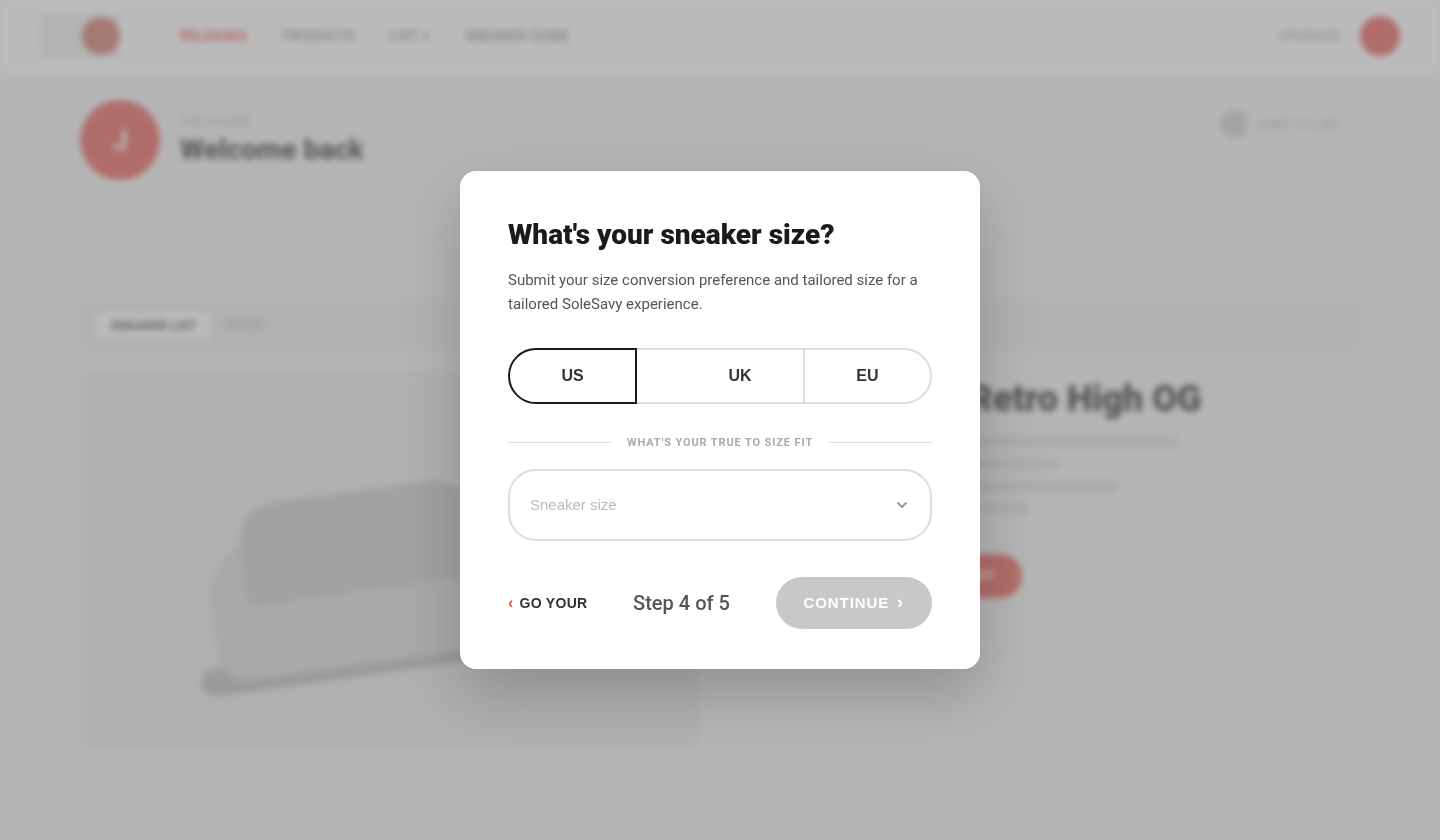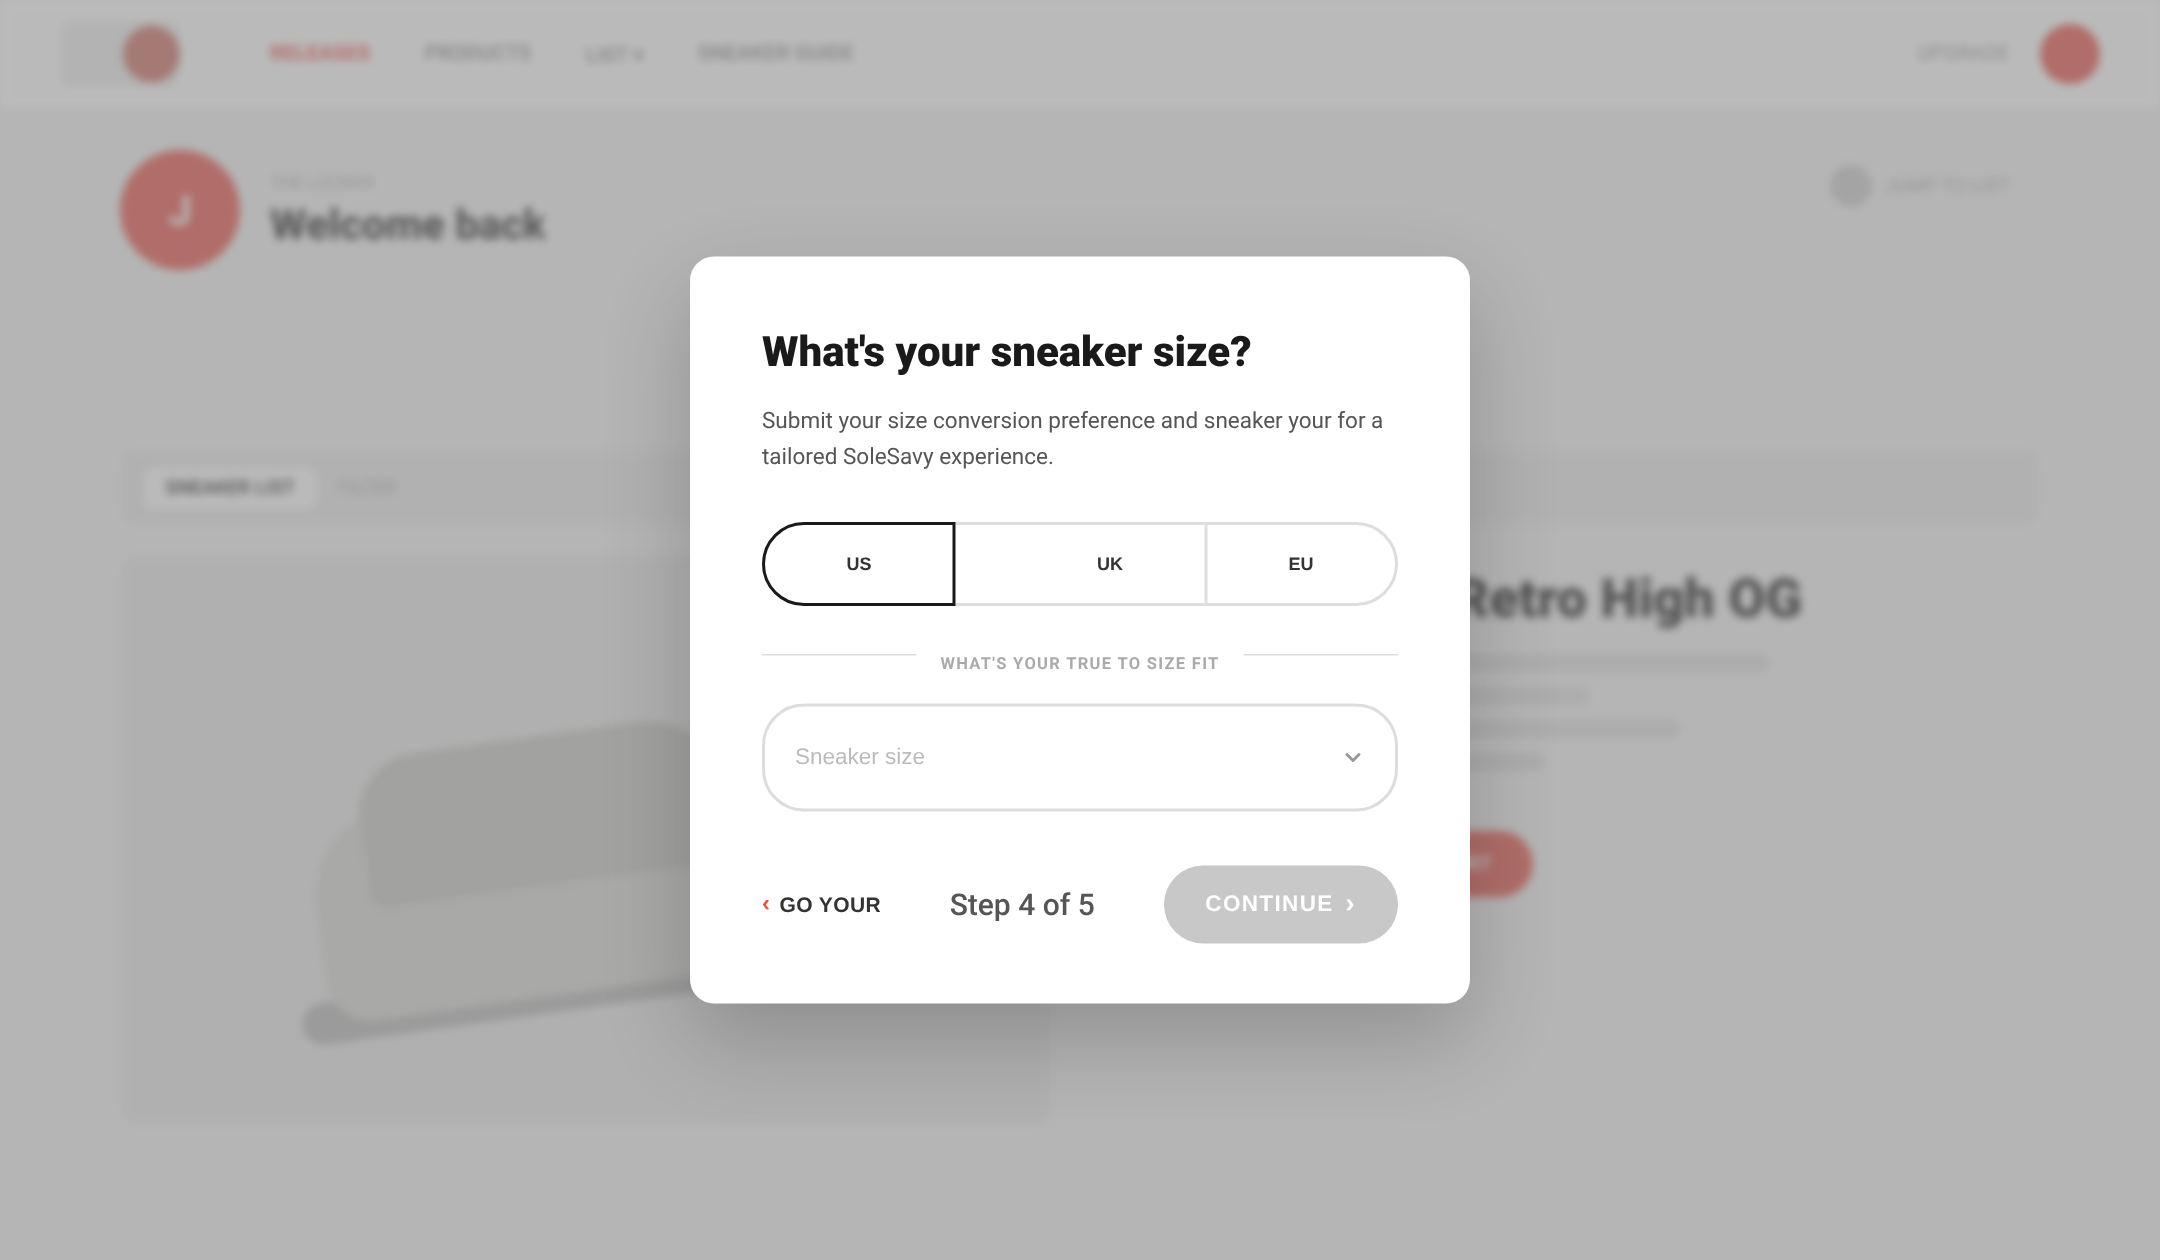--- a/index.html
+++ b/index.html
@@ -215,21 +215,21 @@
     .size-toggle-group {
       display: flex;
       gap: 0;
       margin-bottom: 32px;
     }
     .size-toggle-btn {
       flex: 1;
       height: 56px;
       border: 2px solid #ddd;
       background: #fff;
-      font-size: 12px;
+      font-size: 16px;
       font-weight: 600;
       color: #333;
       cursor: pointer;
       transition: all 0.15s;
     }
     .size-toggle-btn:first-child {
       border-radius: 28px 0 0 28px;
     }
     .size-toggle-btn:last-child {
       border-radius: 0 28px 28px 0;
@@ -244,21 +244,21 @@
       border-width: 2.5px;
       z-index: 1;
     }
     .size-toggle-btn:first-child.active {
       border-right: 2.5px solid #1a1a1a;
     }
 
     
     .divider-label {
       display: flex;
-      align-items: flex-start;
+      align-items: center;
       gap: 0;
       margin-bottom: 20px;
     }
     .divider-line {
       flex: 1;
       height: 1px;
       background: #ddd;
     }
     .divider-text {
       font-size: 11px;
@@ -393,21 +393,21 @@
     </div>
   </div>
 </div>
 
 <div class="overlay">
 
   <div class="modal">
 
     <h2 class="modal-title">What's your sneaker size?</h2>
 
-    <p class="modal-subtitle">Submit your size conversion preference and sneaker your for a tailored SoleSavy experience.</p>
+    <p class="modal-subtitle">Submit your size conversion preference and tailored size for a tailored SoleSavy experience.</p>
 
     <div class="size-toggle-group">
       <button class="size-toggle-btn active">US</button>
       <button class="size-toggle-btn">UK</button>
       <button class="size-toggle-btn">EU</button>
     </div>
 
     <div class="divider-label">
       <div class="divider-line"></div>
       <span class="divider-text">WHAT'S YOUR TRUE TO SIZE FIT</span>

